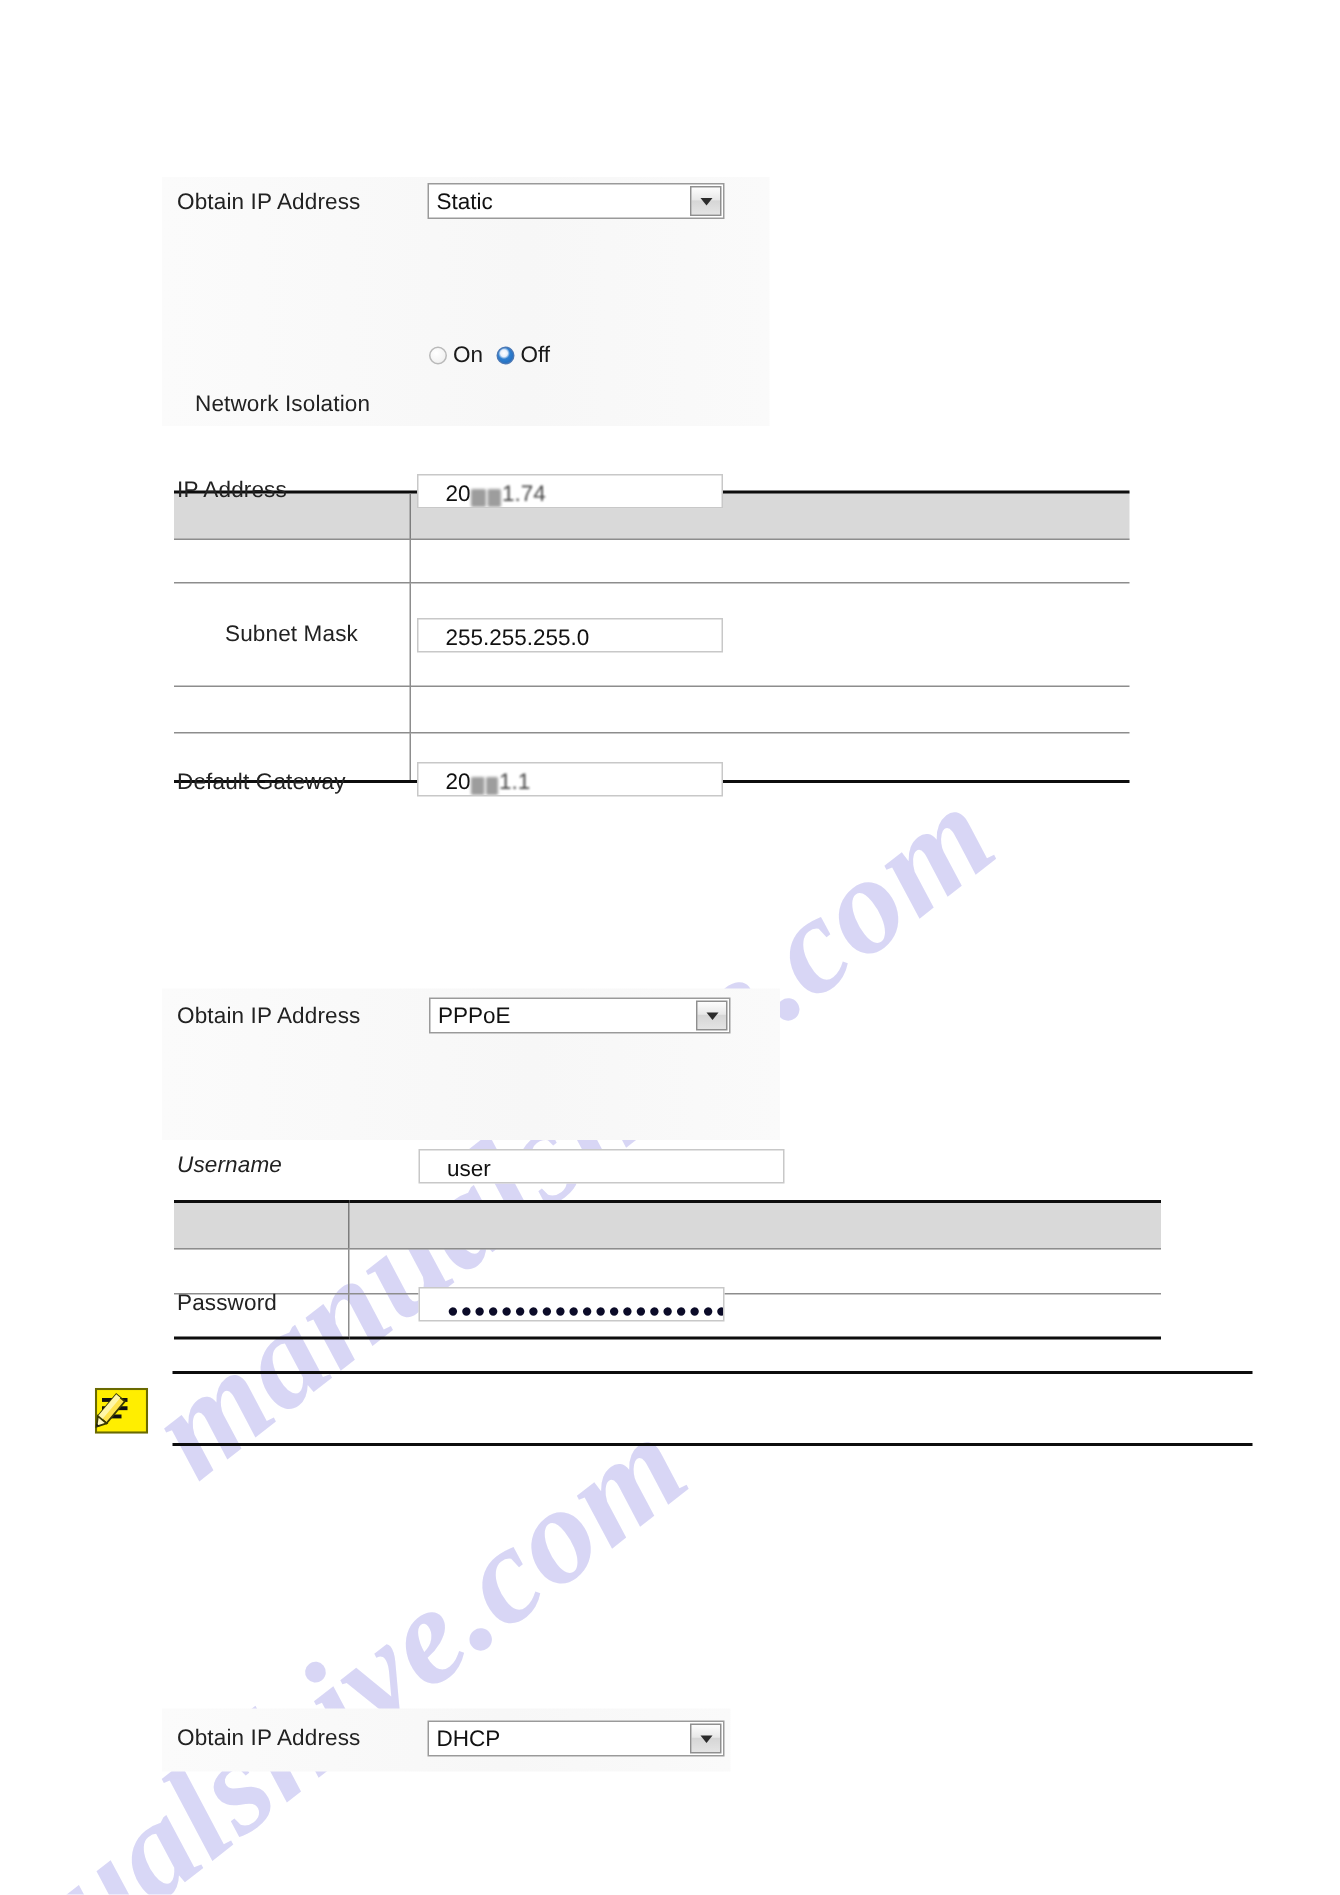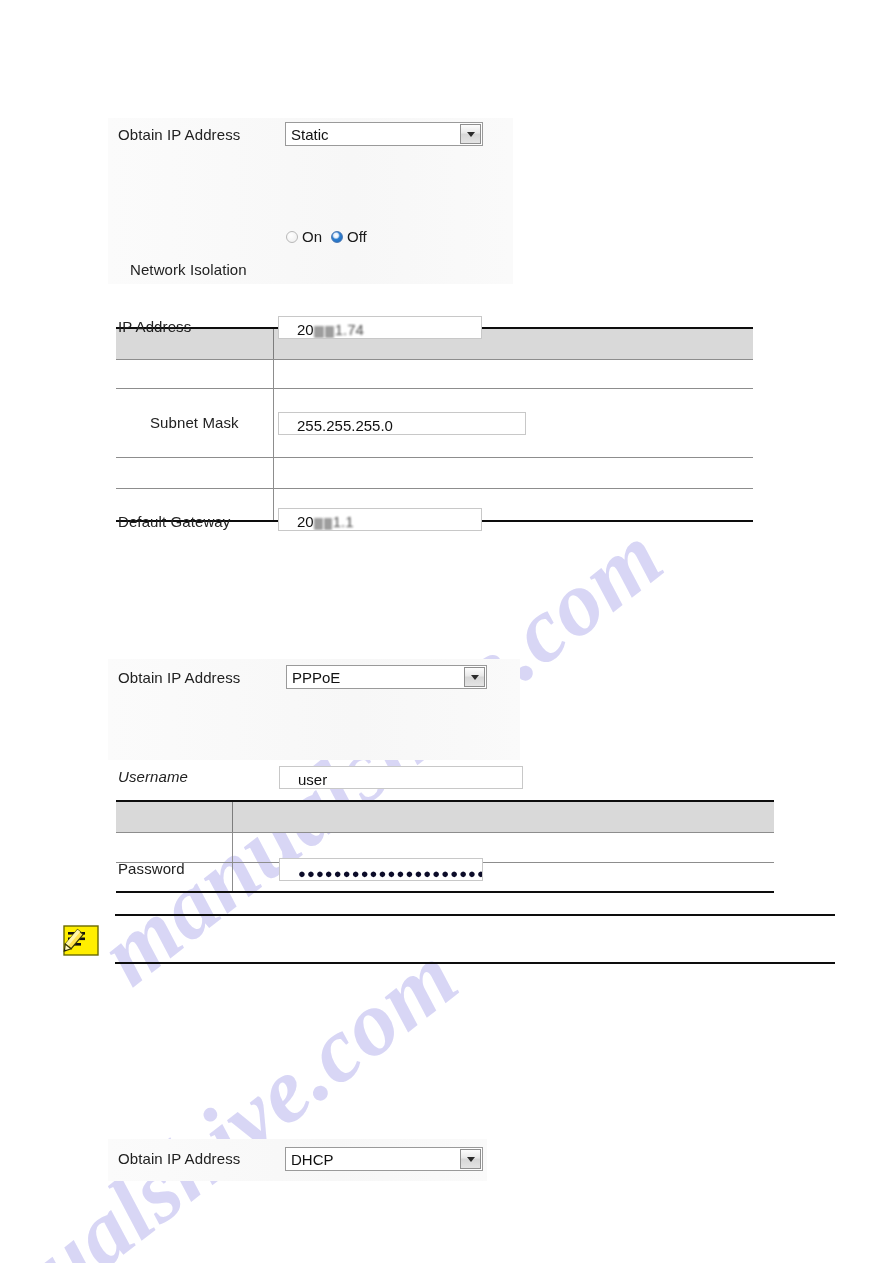--- a/index.html
+++ b/index.html
@@ -271,21 +271,21 @@
     <div class="ui-input redacted" style="position:absolute; left:170px; top:70px; width:204px;">
       <span>20</span>
         <span class="rd" style="width:10px;">8</span>
         <span class="rd" style="width:9px;">8</span>
         <span class="dim">1.74</span>
     </div>
   </div>
 
   <div class="panel-row" style="left:0; top:96px; height:32px;">
     <div class="field-label" style="position:absolute; left:10px; top:104px;margin-left:32px;">Subnet Mask</div>
-    <div class="ui-input" style="position:absolute; left:170px; top:102px; width:248px;">
+    <div class="ui-input" style="position:absolute; left:170px; top:102px; width:204px;">
       <span>255.255.255.0</span>
     </div>
   </div>
 
   <div class="panel-row" style="left:0; top:128px; height:32px;">
     <div class="field-label" style="position:absolute; left:10px; top:139px;">Default Gateway</div>
     <div class="ui-input redacted" style="position:absolute; left:170px; top:134px; width:204px;">
       <span>20</span>
         <span class="rd" style="width:9px;">8</span>
         <span class="rd" style="width:8px;">8</span>

